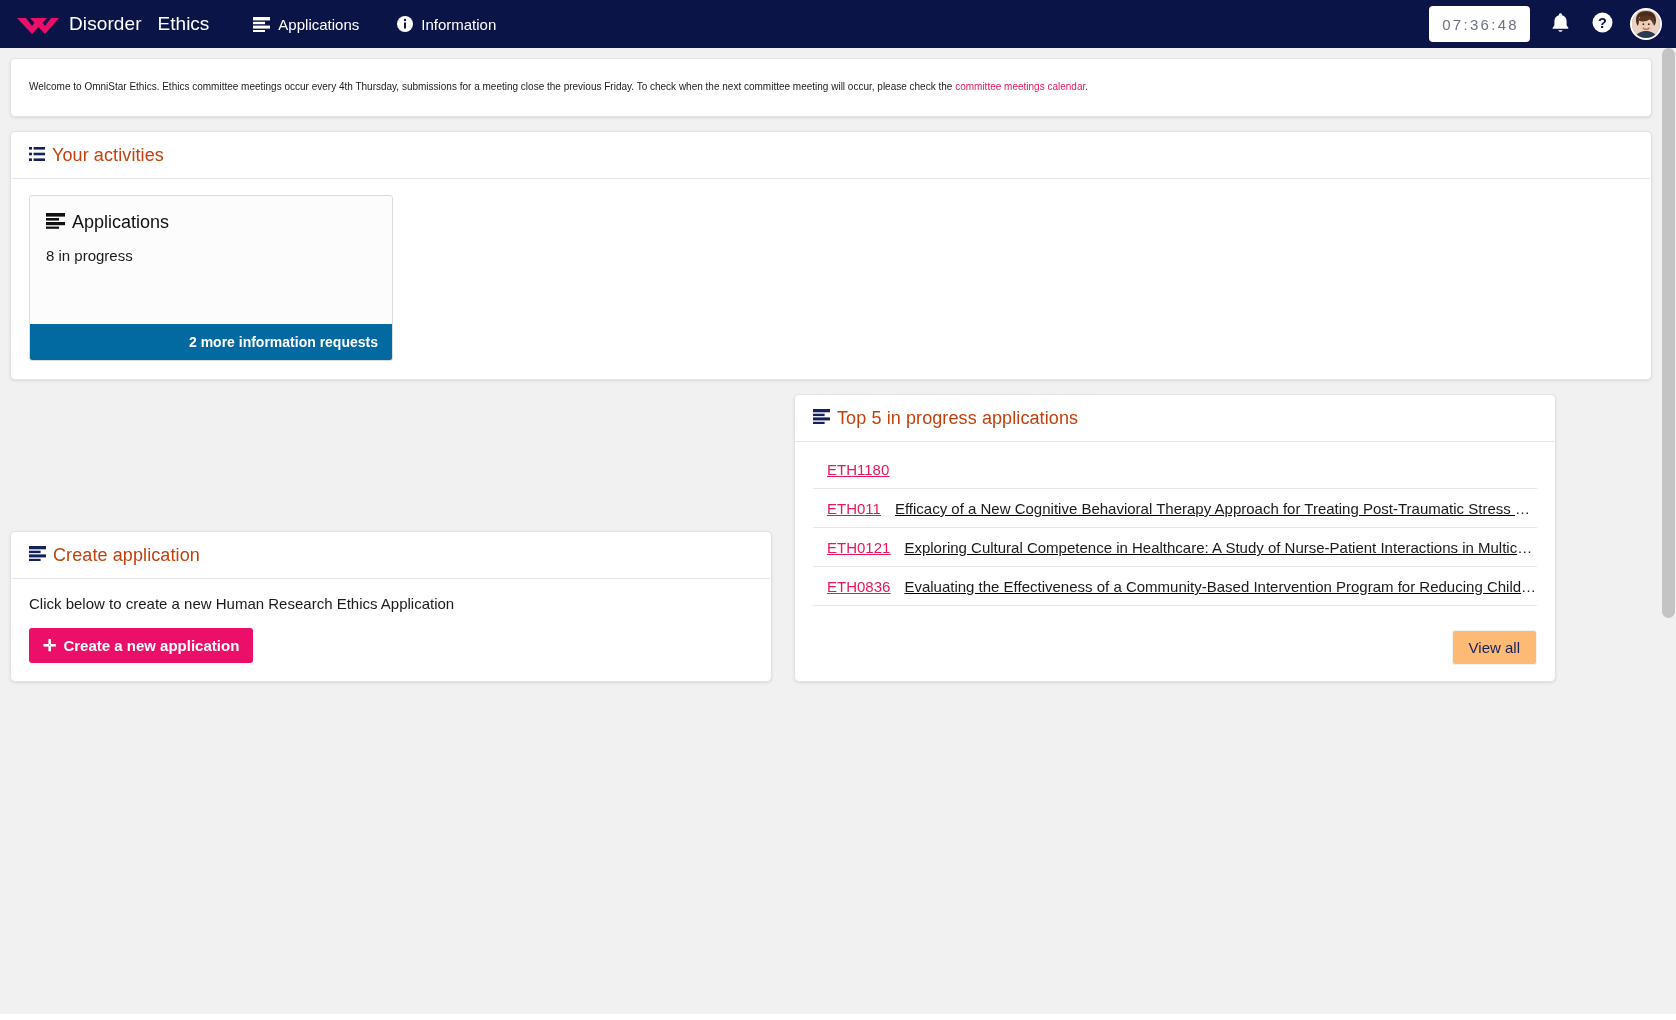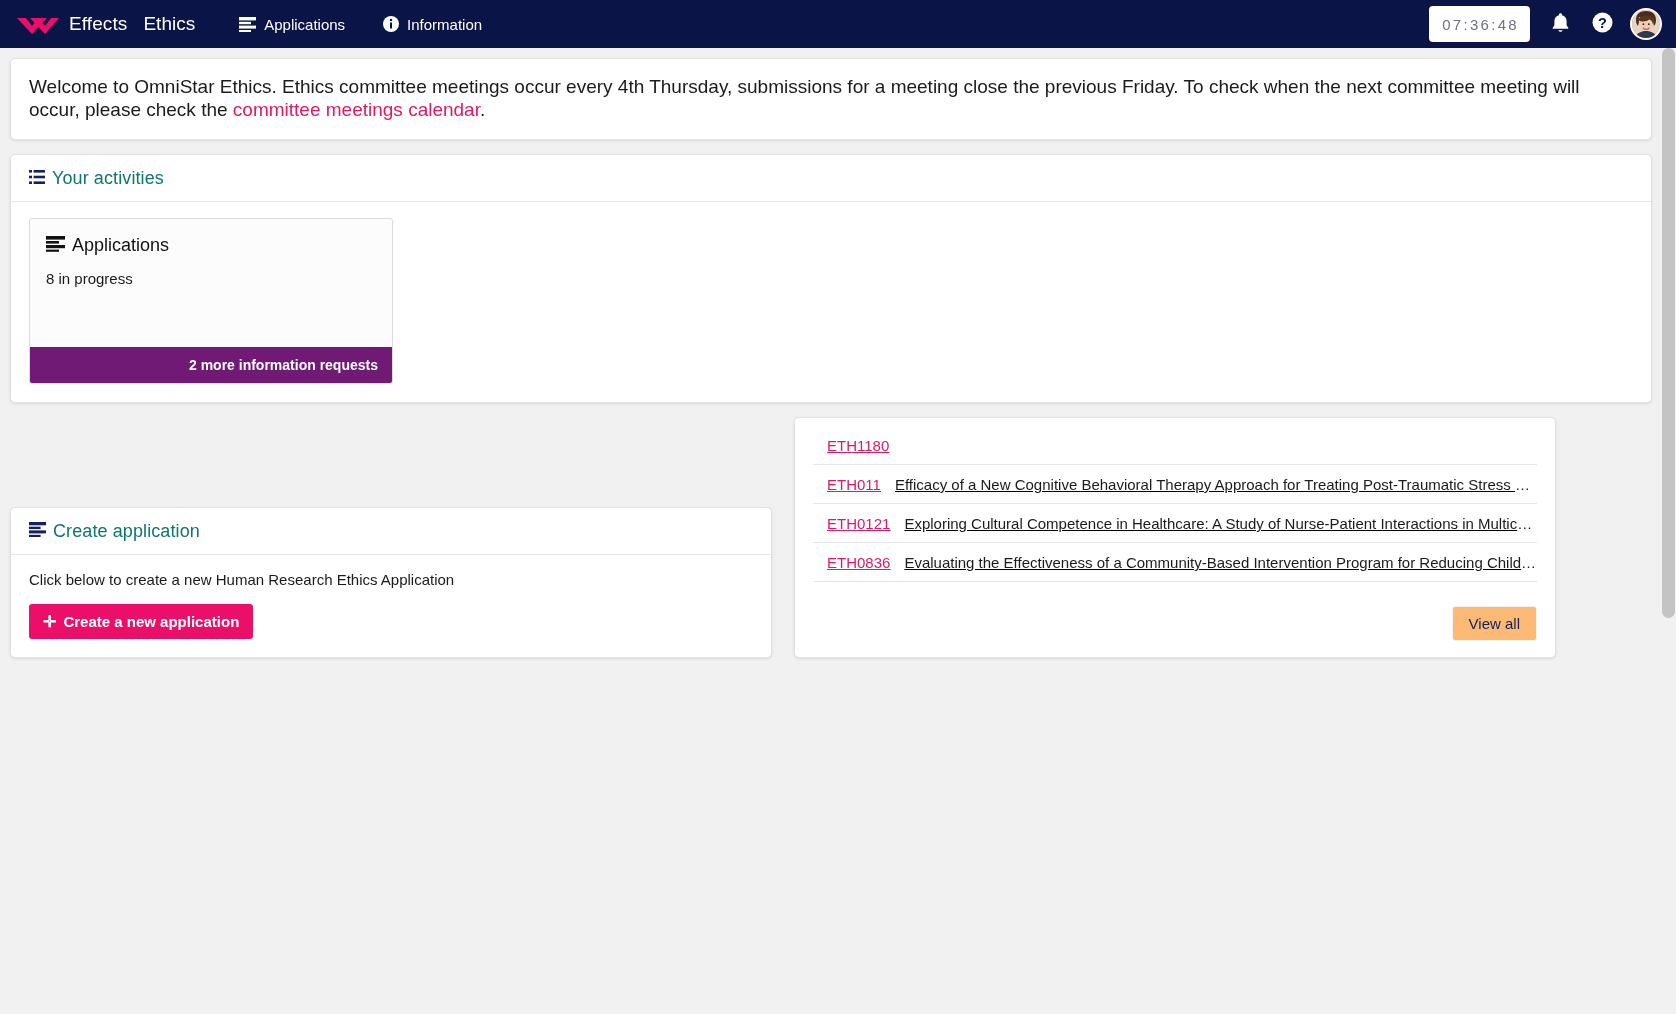--- a/index.html
+++ b/index.html
@@ -99,31 +99,31 @@
     margin-bottom: 14px;
   }
   .card-head {
     padding: 13px 18px 12px 18px;
     border-bottom: 1px solid #e7e7e7;
     display: flex;
     align-items: center;
     gap: 7px;
   }
   .card-title {
-    color: #0f766e;
+    color: #c2410c;
     font-size: 18px;
     font-weight: 400;
     letter-spacing: .1px;
   }
   .card-body { padding: 16px 18px 18px 18px; }
 
   
   .welcome {
     padding: 16px 18px 18px 18px;
-    font-size: 19px;
+    font-size: 10px;
     color: #1b1b1b;
     line-height: 23px;
   }
   .welcome a {
     color: #e8175d;
     text-decoration: none;
   }
 
   
   .activity-tile {
@@ -134,21 +134,21 @@
     overflow: hidden;
   }
   .tile-inner { padding: 16px 16px 10px 16px; min-height: 128px; }
   .tile-head {
     display: flex; align-items: center; gap: 7px;
     margin-bottom: 14px;
   }
   .tile-title { font-size: 18px; color: #111111; }
   .tile-sub { font-size: 15px; color: #1b1b1b; }
   .tile-footer {
-    background: #701a75;
+    background: #0369a1;
     color: #ffffff;
     font-size: 14px;
     font-weight: bold;
     text-align: right;
     padding: 10px 14px;
     cursor: pointer;
   }
 
   
   .columns { display: flex; gap: 22px; align-items: flex-end; }
@@ -246,21 +246,21 @@
 
 <div class="topnav">
 
   <div class="brand">
     <span class="logo-mark">
       <svg width="44" height="22" viewBox="0 0 44 22">
         <path d="M1 5 L10 5 L16 13 L22 5 L31 5 L16 21 Z" fill="#ec0f69"></path>
         <path d="M14 5 L23 5 L29 13 L35 5 L43 5 L29 21 Z" fill="#ec0f69"></path>
       </svg>
     </span>
-    <span class="brand-name">Effects</span>
+    <span class="brand-name">Disorder</span>
     <span class="brand-sub">Ethics</span>
   </div>
 
   <a class="navlink">
     <span class="nav-ico">
       <svg width="17" height="15" viewBox="0 0 17 15">
         <rect x="0" y="0" width="17" height="3.4" fill="#ffffff"></rect>
         <rect x="0" y="4.8" width="12" height="2.4" fill="#ffffff"></rect>
         <rect x="0" y="8.6" width="17" height="3.0" fill="#ffffff"></rect>
         <rect x="0" y="13.0" width="12" height="2.0" fill="#ffffff"></rect>
@@ -381,20 +381,31 @@
           <button class="btn-primary">
             <span class="btn-plus">✛</span>
             <span>Create a new application</span>
           </button>
         </div>
       </div>
     </div>
 
     <div class="col-right">
       <div class="card">
+        <div class="card-head">
+          <span>
+            <svg width="17" height="15" viewBox="0 0 17 15">
+              <rect x="0" y="0" width="17" height="3.3" fill="#14215c"></rect>
+              <rect x="0" y="4.7" width="11.6" height="2.4" fill="#14215c"></rect>
+              <rect x="0" y="8.4" width="17" height="3.0" fill="#14215c"></rect>
+              <rect x="0" y="12.8" width="11.6" height="2.2" fill="#14215c"></rect>
+            </svg>
+          </span>
+          <span class="card-title">Top 5 in progress applications</span>
+        </div>
 
         <div class="app-list">
           <div class="app-row">
             <a class="app-code">ETH1180</a>
           </div>
           <div class="app-row">
             <a class="app-code">ETH011</a>
             <span class="app-title">Efficacy of a New Cognitive Behavioral Therapy Approach for Treating Post-Traumatic Stress Disorder</span>
           </div>
           <div class="app-row">

